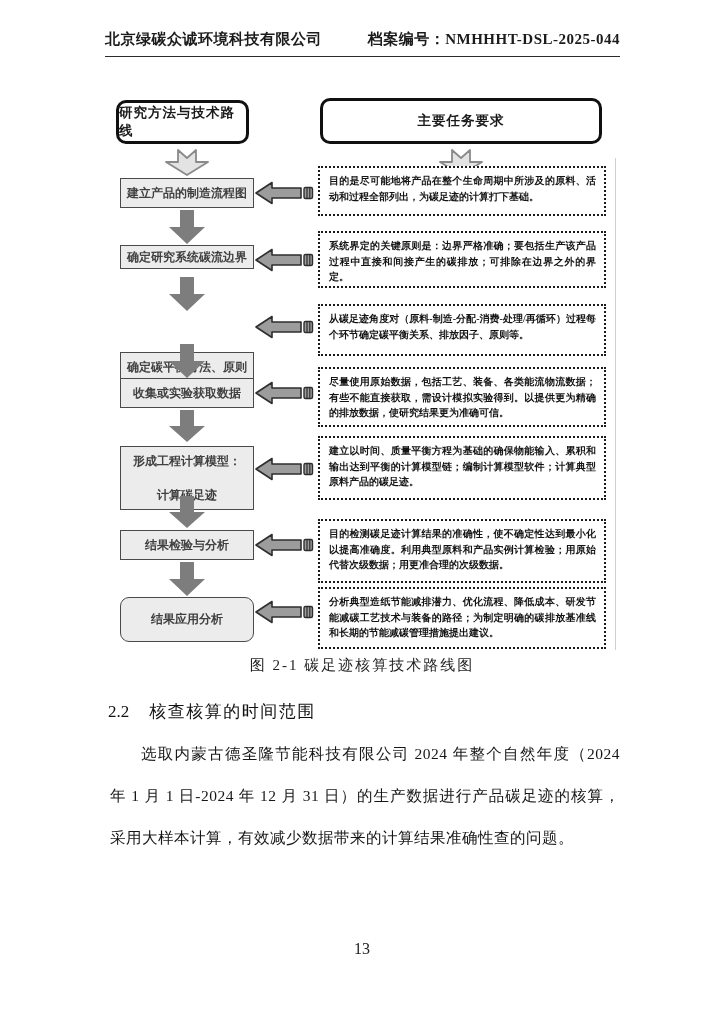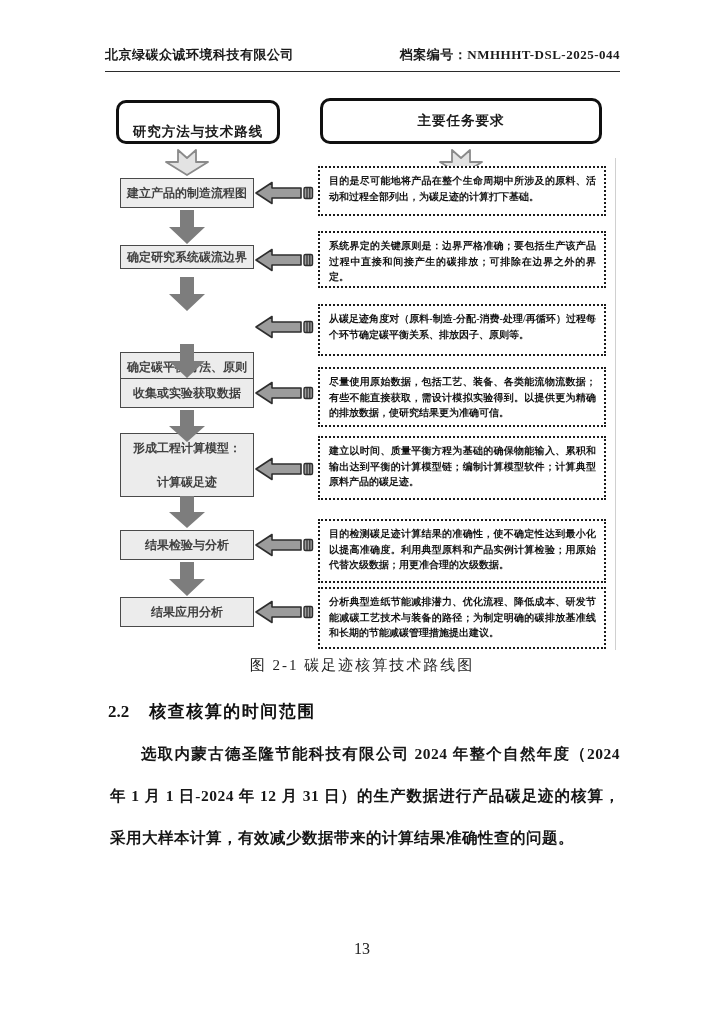--- a/index.html
+++ b/index.html
@@ -3,23 +3,23 @@
 <meta charset="utf-8">
 <style>
   html,body{margin:0;padding:0;}
   body{
     width:724px;height:1024px;position:relative;background:#ffffff;
     font-family:"Liberation Serif","DejaVu Serif",serif;color:#1b1b1b;
     overflow:hidden;
   }
   
   .doc-header{
-    position:absolute;left:105px;top:46px;width:515px;
+    position:absolute;left:105px;top:30px;width:515px;
     display:flex;justify-content:space-between;align-items:baseline;
-    font-size:13px;font-weight:600;letter-spacing:.5px;
+    font-size:15px;font-weight:600;letter-spacing:.5px;
     padding-bottom:7px;border-bottom:1.5px solid #2b2b2b;
   }
   
   .flow{position:absolute;left:102px;top:96px;width:520px;height:566px;}
   .flow *{box-sizing:border-box;}
   .hdr-box{
     position:absolute;background:#fff;border:3px solid #101010;border-radius:10px;
     display:flex;align-items:center;justify-content:center;
     font-size:13.5px;font-weight:700;letter-spacing:1px;
   }
@@ -35,49 +35,49 @@
     font-size:10px;font-weight:600;line-height:1.55;color:#141414;text-align:justify;
   }
   .arrow{position:absolute;line-height:0;}
   .scan-line{position:absolute;left:513px;top:62px;width:1px;height:492px;background:#d0d0d0;}
   
   .caption{
     position:absolute;left:102px;top:656px;width:520px;text-align:center;
     font-size:15px;letter-spacing:2px;color:#1d1d1d;
   }
   .section-heading{
-    position:absolute;left:108px;top:700px;font-size:17px;font-weight:700;
+    position:absolute;left:108px;top:700px;font-size:17px;font-weight:400;
     letter-spacing:1.5px;color:#111;
   }
   .section-heading .num{margin-right:20px;letter-spacing:0;}
   .body-paragraph{
     position:absolute;left:110px;top:733px;width:510px;
     font-size:15.5px;line-height:42px;text-align:justify;text-indent:2em;
-    color:#161616;letter-spacing:.5px;margin:0;font-weight:bold;
+    color:#161616;letter-spacing:.5px;margin:0;
   }
   .page-number{
     position:absolute;left:0;top:940px;width:724px;text-align:center;
     font-size:16px;color:#222;
   }
 </style>
 </head>
 <body>
 
 <div class="doc-header">
   <span>北京绿碳众诚环境科技有限公司</span>
   <span>
     <span>档案编号：</span><span>NMHHHT-DSL-2025-044</span>
   </span>
 </div>
 
 <div class="flow">
 
   <div class="scan-line"></div>
 
-  <div class="hdr-box" style="left:14px;top:4px;width:164px;height:44px;align-items:flex-end;">
+  <div class="hdr-box" style="left:14px;top:4px;width:133px;height:44px;">
     <span>研究方法与技术路线</span>
   </div>
   <div class="hdr-box" style="left:218px;top:2px;width:282px;height:46px;">
     <span>主要任务要求</span>
   </div>
 
   <span class="arrow" style="left:63px;top:53px;">
     <svg viewBox="0 0 44 27" width="44" height="27">
         <polygon points="13,1 22,9 31,1 31,13 43,13 22,26 1,13 13,13" fill="#e3e3e3" stroke="#8a8a8a" stroke-width="1.8" stroke-linejoin="round"></polygon>
       </svg>
@@ -93,28 +93,28 @@
   </div>
   <div class="lbox" style="top:149px;height:24px;">
     <span>确定研究系统碳流边界</span>
   </div>
   <div class="lbox" style="top:216px;height:30px;margin-top:40px;">
     <span>确定碳平衡方法、原则</span>
   </div>
   <div class="lbox" style="top:282px;height:30px;">
     <span>收集或实验获取数据</span>
   </div>
-  <div class="lbox" style="top:337px;height:64px;gap:17px;">
+  <div class="lbox" style="top:350px;height:64px;gap:17px;">
     <span>形成工程计算模型：</span>
     <span>计算碳足迹</span>
   </div>
   <div class="lbox" style="top:434px;height:30px;">
     <span>结果检验与分析</span>
   </div>
-  <div class="lbox" style="top:501px;height:30px;">
+  <div class="lbox" style="top:501px;height:45px;border-radius:9px;">
     <span>结果应用分析</span>
   </div>
 
   <span class="arrow" style="left:67px;top:114px;">
     <svg viewBox="0 0 36 34" width="36" height="34">
         <polygon points="11,0 25,0 25,17 36,17 18,34 0,17 11,17" fill="#7d7d7d"></polygon>
       </svg>
   </span>
   <span class="arrow" style="left:67px;top:181px;">
     <svg viewBox="0 0 36 34" width="36" height="34">

